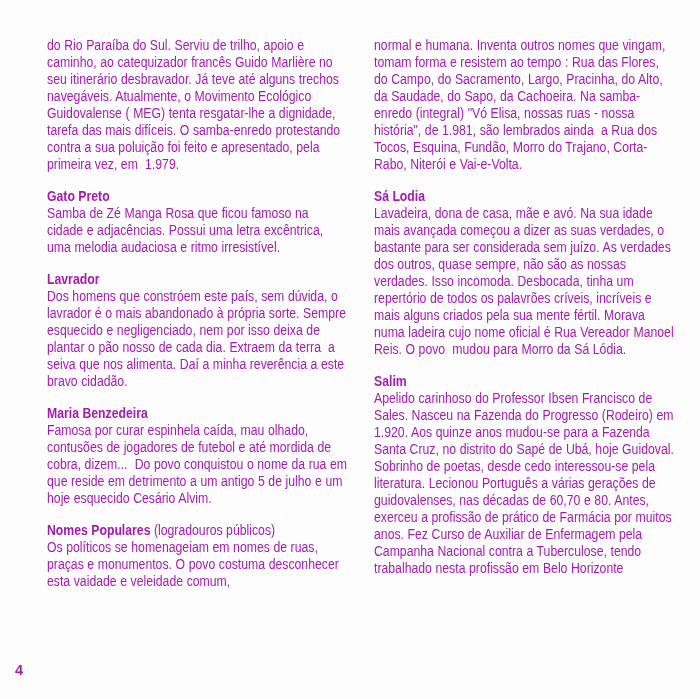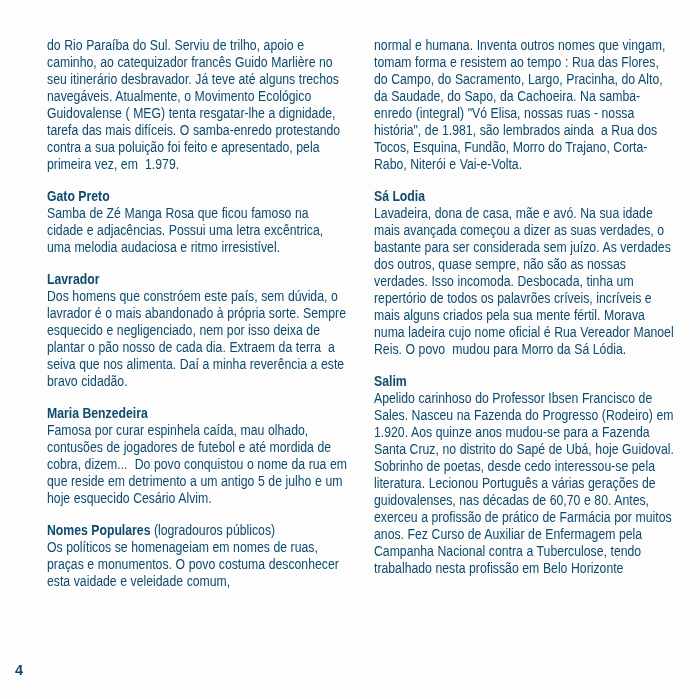--- a/index.html
+++ b/index.html
@@ -7,21 +7,21 @@
     padding: 0;
     width: 700px;
     height: 699px;
     background: #ffffff;
   }
   .page {
     position: relative;
     width: 700px;
     height: 699px;
     background: #fdfdfd;
-    color: #0c4a6e;
+    color: #a21caf;
     font-family: "Liberation Sans", sans-serif;
     overflow: hidden;
   }
   .col {
     position: absolute;
     top: 37px;
     width: 344px;
     transform: scaleX(0.875);      
     transform-origin: 0 0;
     font-size: 14px;

